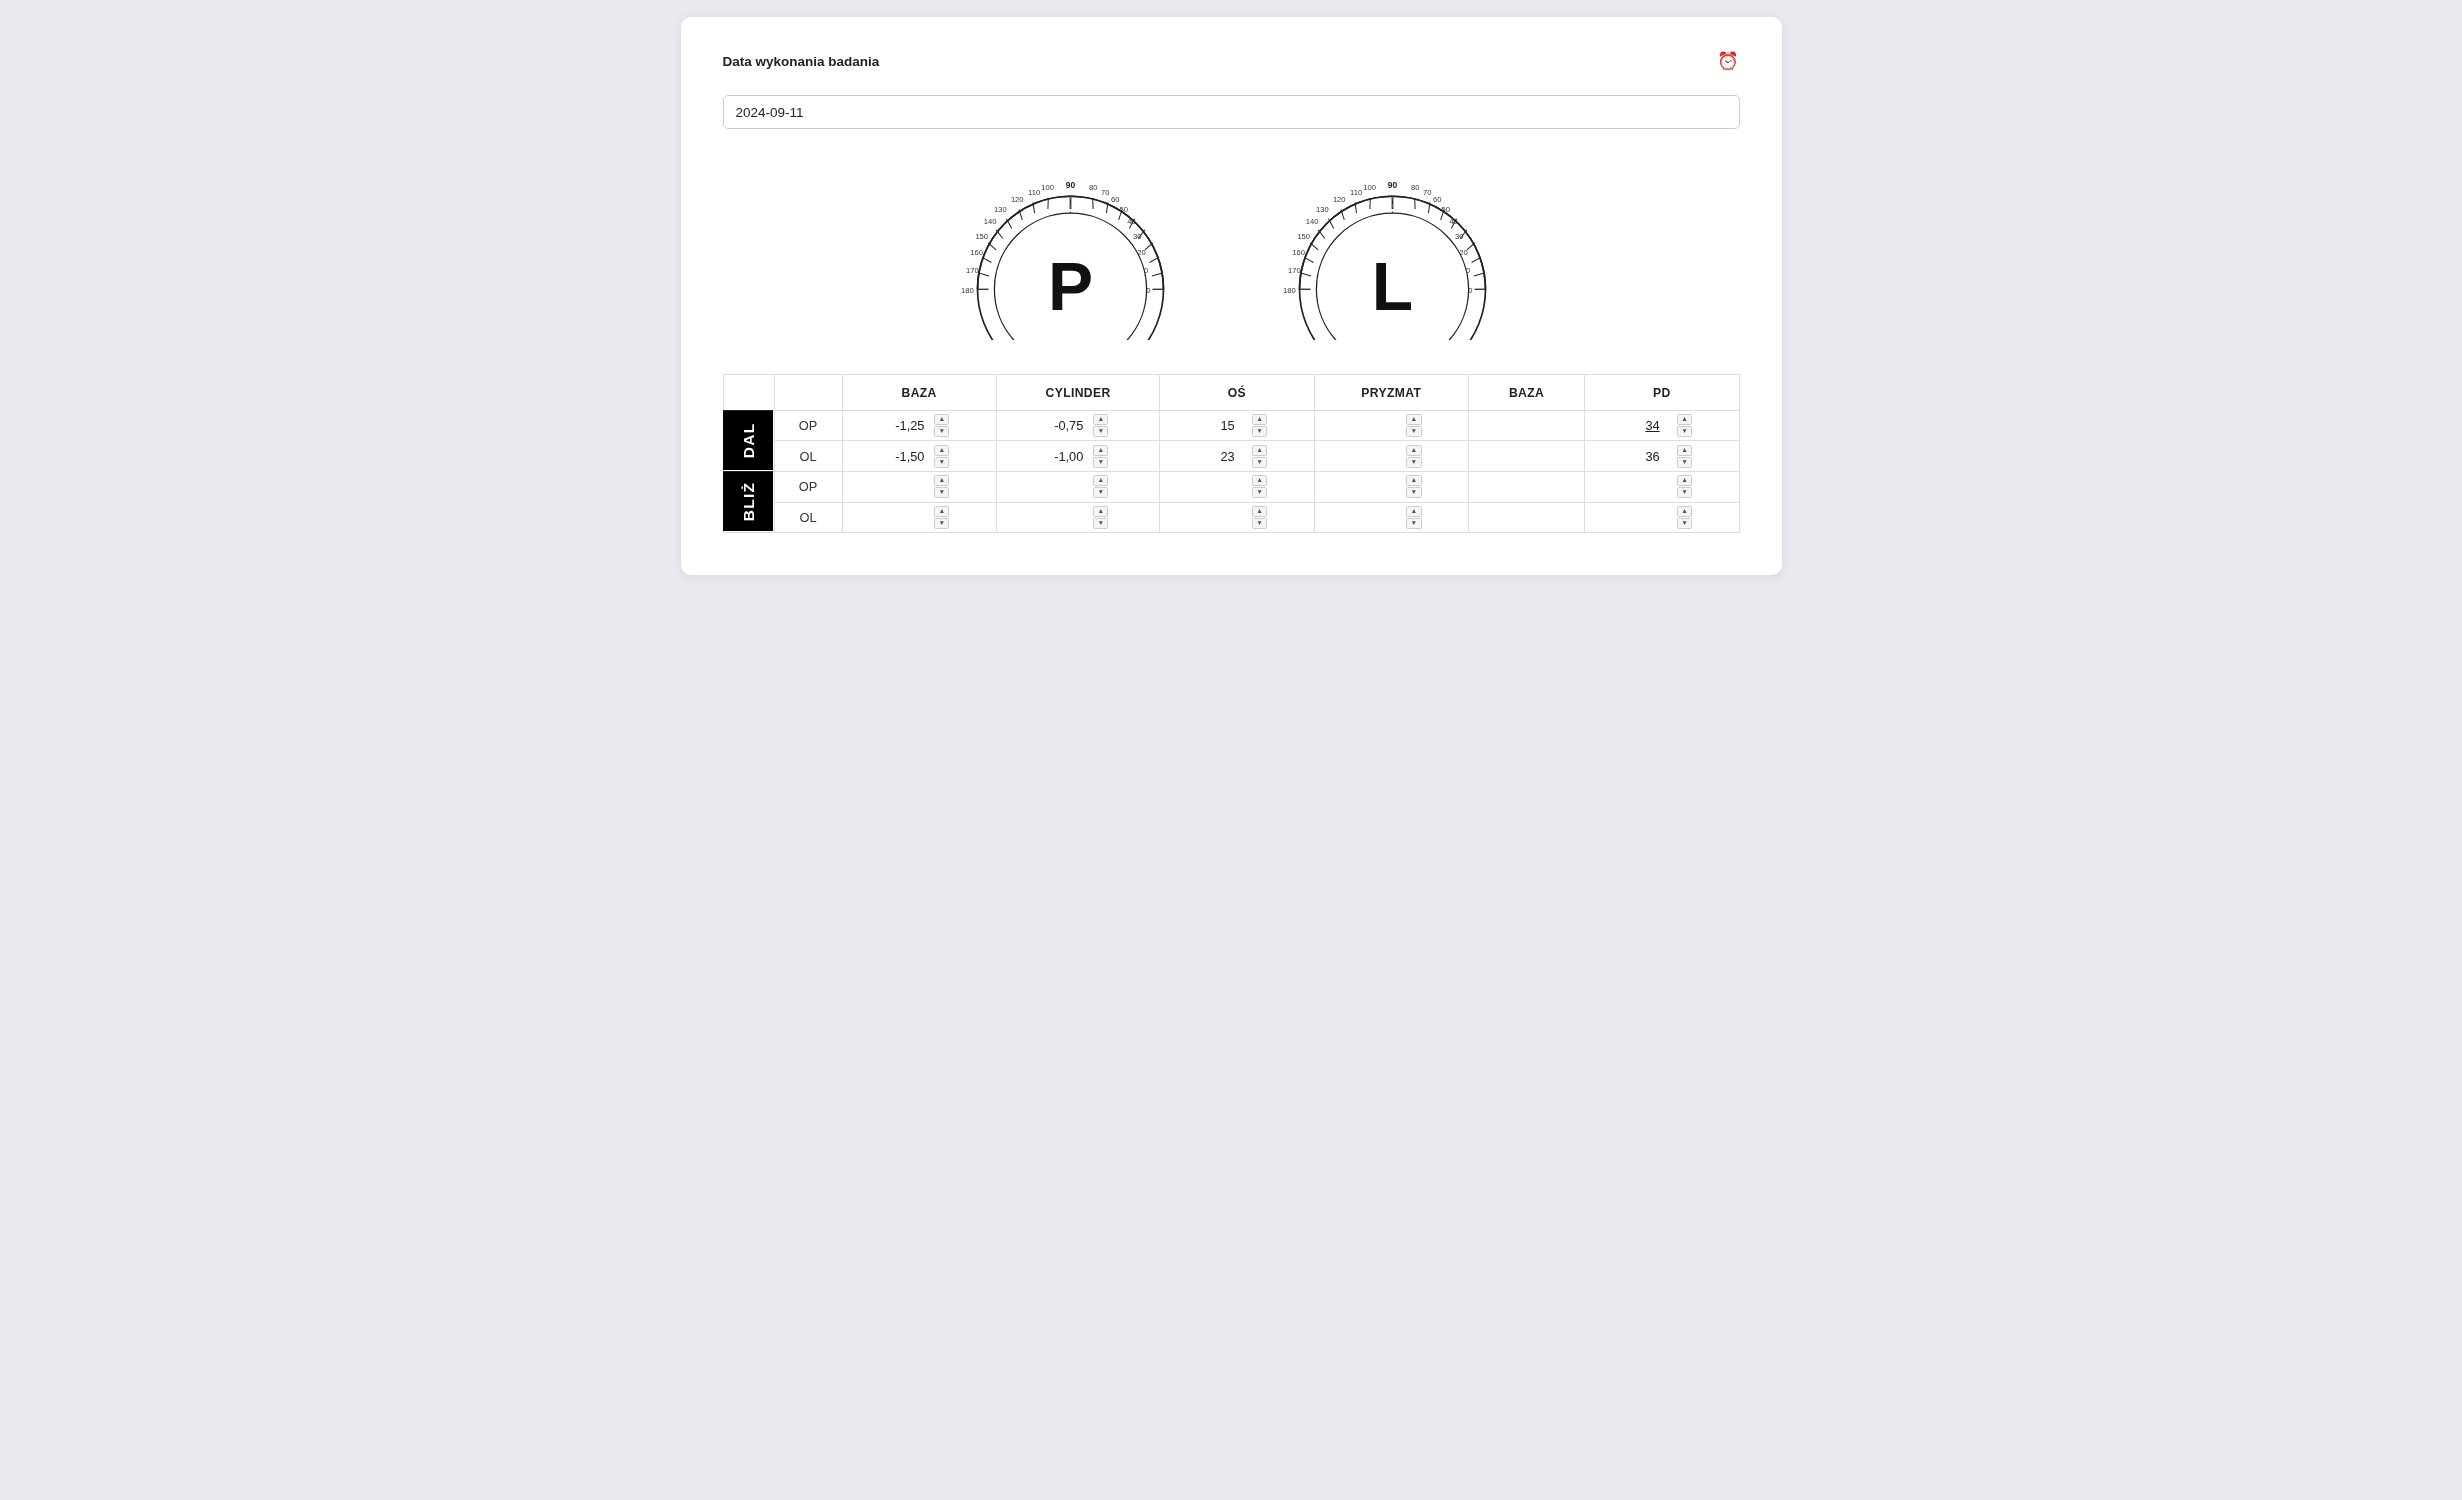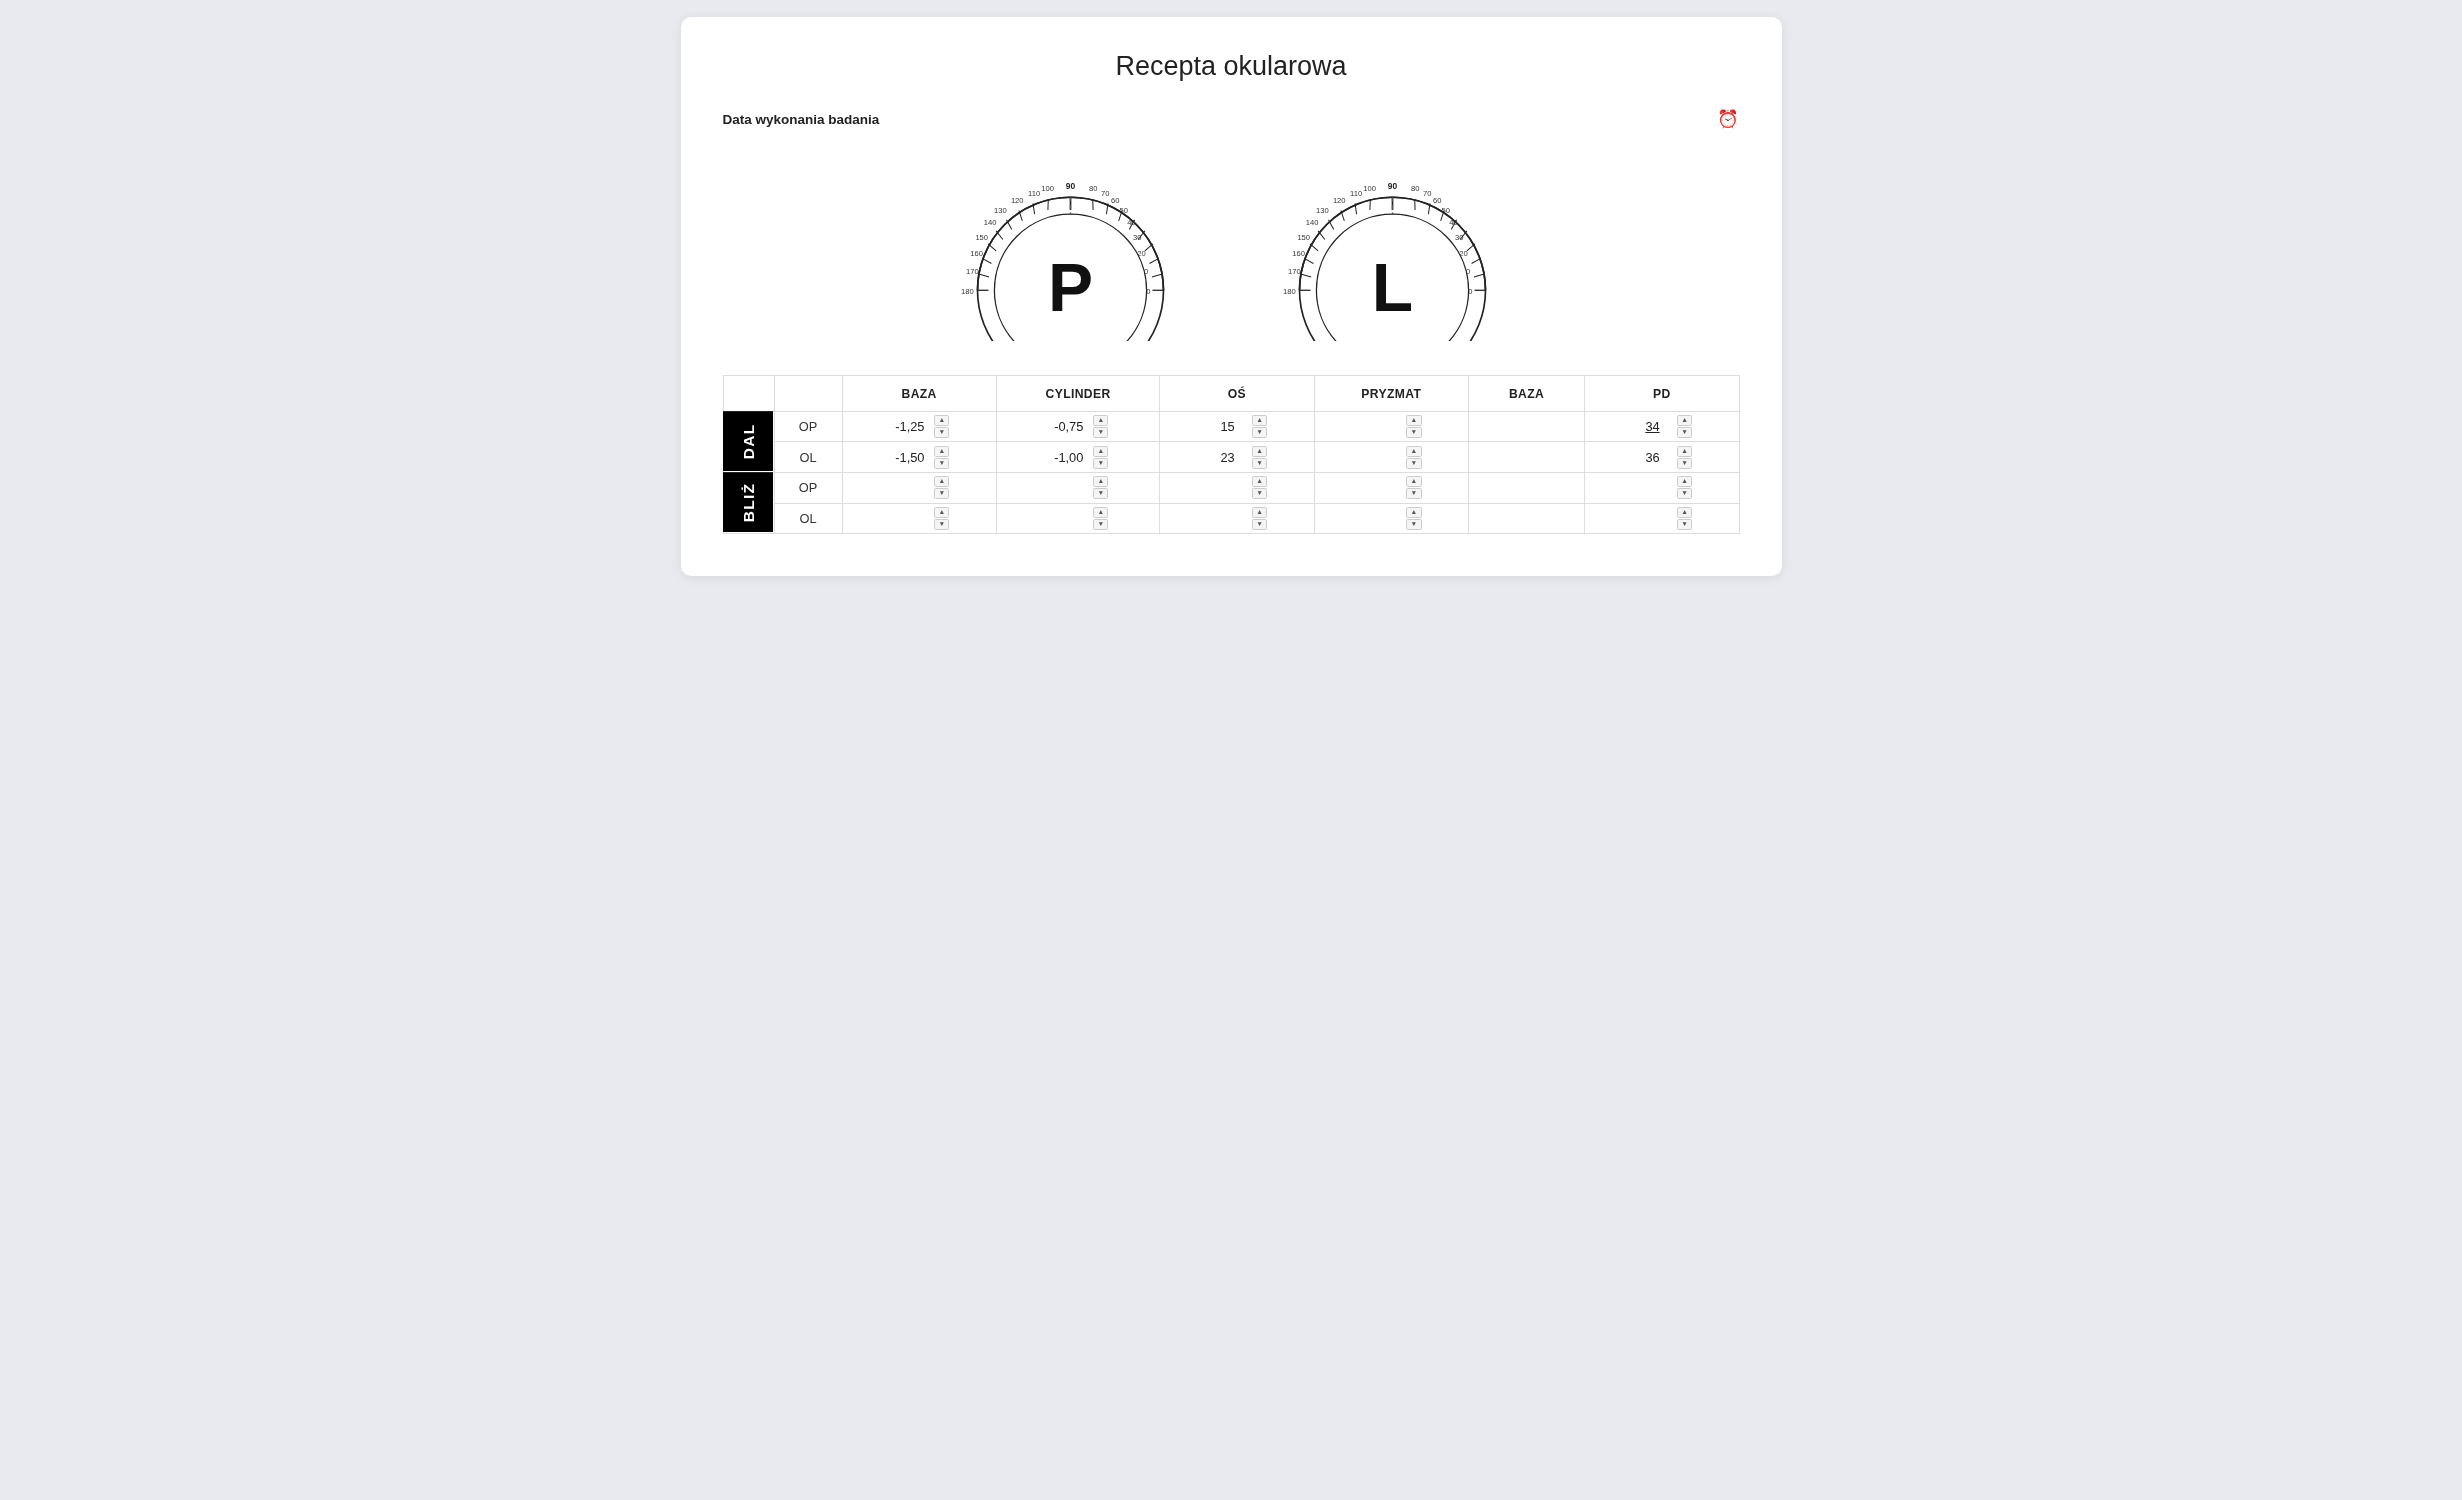--- a/index.html
+++ b/index.html
@@ -91,27 +91,27 @@
       text-align: center;
       vertical-align: middle;
       color: #222;
     }
     .th-empty { border: 0.8px solid #ddd; }
   </style>
 </head>
 <body>
 
 <div class="card">
-  <h1 class="page-title">Recepta okularowa</h1>
 
   <div class="date-section">
     <div class="date-label">
       <span>Data wykonania badania</span>
       <span class="clock-icon">⏰</span>
     </div>
+    <input class="date-input" type="text" value="2024-09-11" style="">
   </div>
 
   <div class="gauges-row">
 
     <div class="gauge-container">
       <svg class="gauge-svg" viewBox="0 0 280 220">
 
         <circle cx="140" cy="160" r="110" fill="white" stroke="#222" stroke-width="2"></circle>
 
         <path d="M 30 160 A 110 110 0 0 1 250 160" fill="none" stroke="#222" stroke-width="2"></path>

